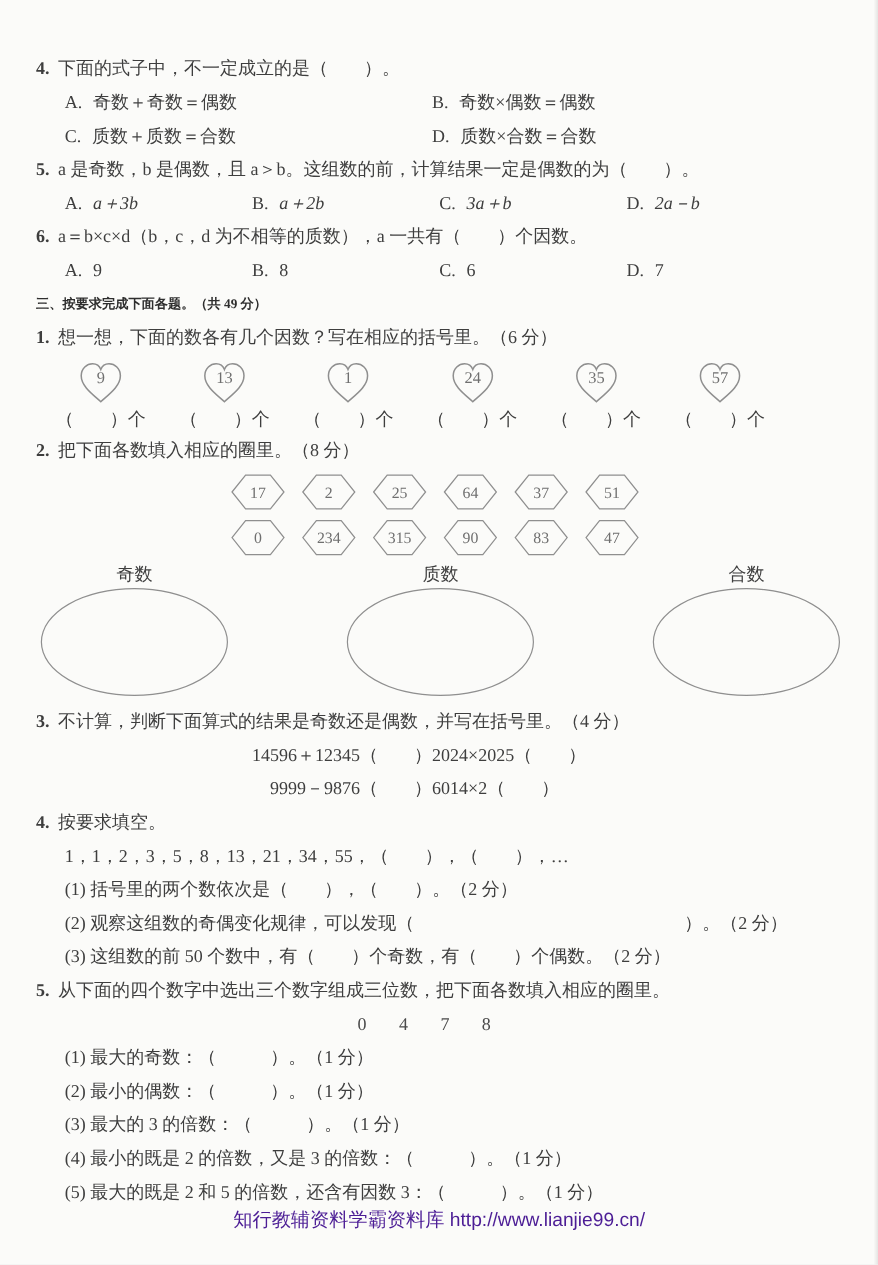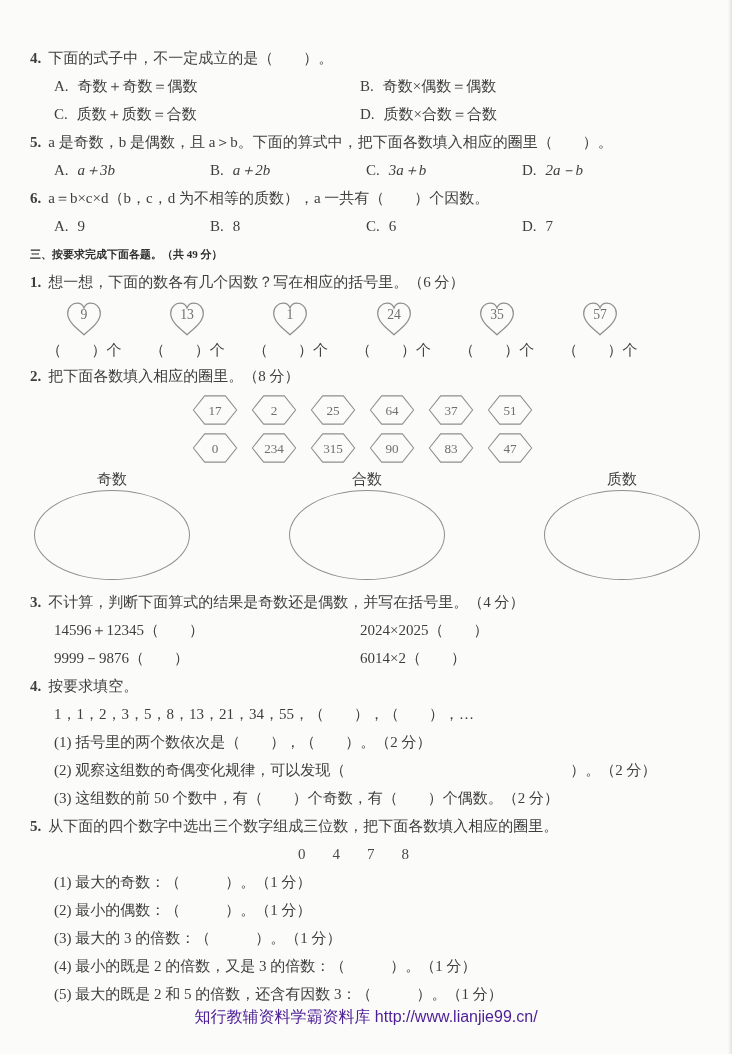--- a/index.html
+++ b/index.html
@@ -47,21 +47,21 @@
   .hex-svg polygon{fill:none;stroke:#8f8f8f;stroke-width:1.1;}
   .hex-svg .shape-num{font-size:14px;}
 
   
   .circles-row{display:flex;justify-content:space-between;margin:0 4px 12px 2px;gap:12px;}
   .circle-cell{width:160px;display:flex;flex-direction:column;align-items:center;}
   .circle-label{line-height:18px;margin-bottom:2px;}
   .oval{width:154px;height:88px;border:1.2px solid #8f8f8f;border-radius:50%;background:transparent;}
 
   
-  .pair-row{padding-left:24px;display:flex;}
+  .pair-row{padding-left:24px;display:flex;text-align:right;}
   .pair-row .cell{width:306px;}
   .pair-row .cell:last-child{width:auto;}
 
   
   .digits-row{display:flex;gap:27px;padding-left:268px;color:#4a4a4a;}
 
   .watermark{
     position:absolute;left:0;right:0;bottom:26px;
     text-align:center;
     color:#4c1d95;
@@ -80,21 +80,21 @@
       <span class="opt"><span class="ol">A.</span><span>奇数＋奇数＝偶数</span></span>
       <span class="opt"><span class="ol">B.</span><span>奇数×偶数＝偶数</span></span>
     </div>
     <div class="line opts two-col">
       <span class="opt"><span class="ol">C.</span><span>质数＋质数＝合数</span></span>
       <span class="opt"><span class="ol">D.</span><span>质数×合数＝合数</span></span>
     </div>
   </div>
 
   <div>
-    <div class="line"><span class="qnum">5.</span><span>a 是奇数，b 是偶数，且 a＞b。下面的算式中，把下面各数填入相应的圈里（　　）。</span></div>
+    <div class="line"><span class="qnum">5.</span><span>a 是奇数，b 是偶数，且 a＞b。这组数的前，计算结果一定是偶数的为（　　）。</span></div>
     <div class="line opts four-col">
       <span class="opt"><span class="ol">A.</span><span class="math">a＋3b</span></span>
       <span class="opt"><span class="ol">B.</span><span class="math">a＋2b</span></span>
       <span class="opt"><span class="ol">C.</span><span class="math">3a＋b</span></span>
       <span class="opt"><span class="ol">D.</span><span class="math">2a－b</span></span>
     </div>
   </div>
 
   <div>
     <div class="line"><span class="qnum">6.</span><span>a＝b×c×d（b，c，d 为不相等的质数），a 一共有（　　）个因数。</span></div>
@@ -209,25 +209,25 @@
           <polygon points="2,17 14,2 36,2 48,17 36,32 14,32"></polygon>
           <text class="shape-num" x="25" y="22" text-anchor="middle">47</text>
         </svg>
     </div>
     <div class="circles-row">
       <div class="circle-cell">
         <div class="circle-label">奇数</div>
         <div class="oval"></div>
       </div>
       <div class="circle-cell">
+        <div class="circle-label">质数</div>
+        <div class="oval"></div>
+      </div>
+      <div class="circle-cell">
         <div class="circle-label">合数</div>
-        <div class="oval"></div>
-      </div>
-      <div class="circle-cell">
-        <div class="circle-label">质数</div>
         <div class="oval"></div>
       </div>
     </div>
   </div>
 
   <div>
     <div class="line"><span class="qnum">3.</span><span>不计算，判断下面算式的结果是奇数还是偶数，并写在括号里。（4 分）</span></div>
     <div class="line pair-row">
       <span class="cell">14596＋12345（　　）</span>
       <span class="cell">2024×2025（　　）</span>

